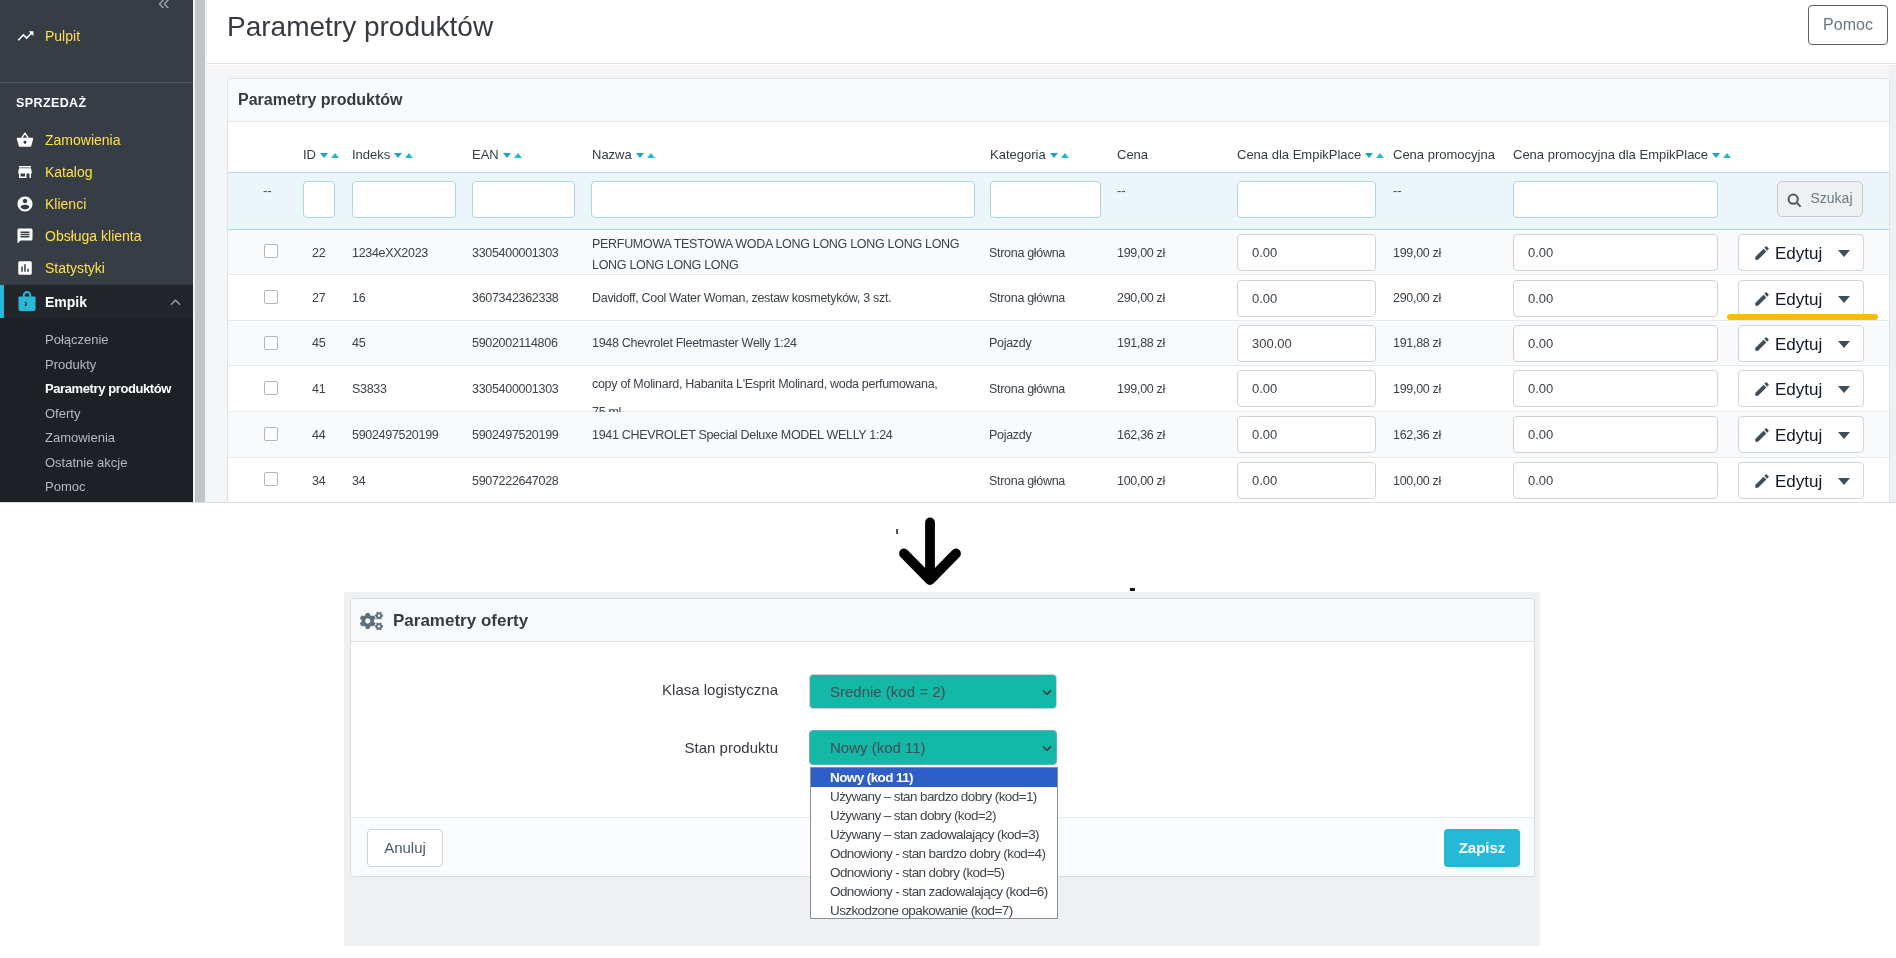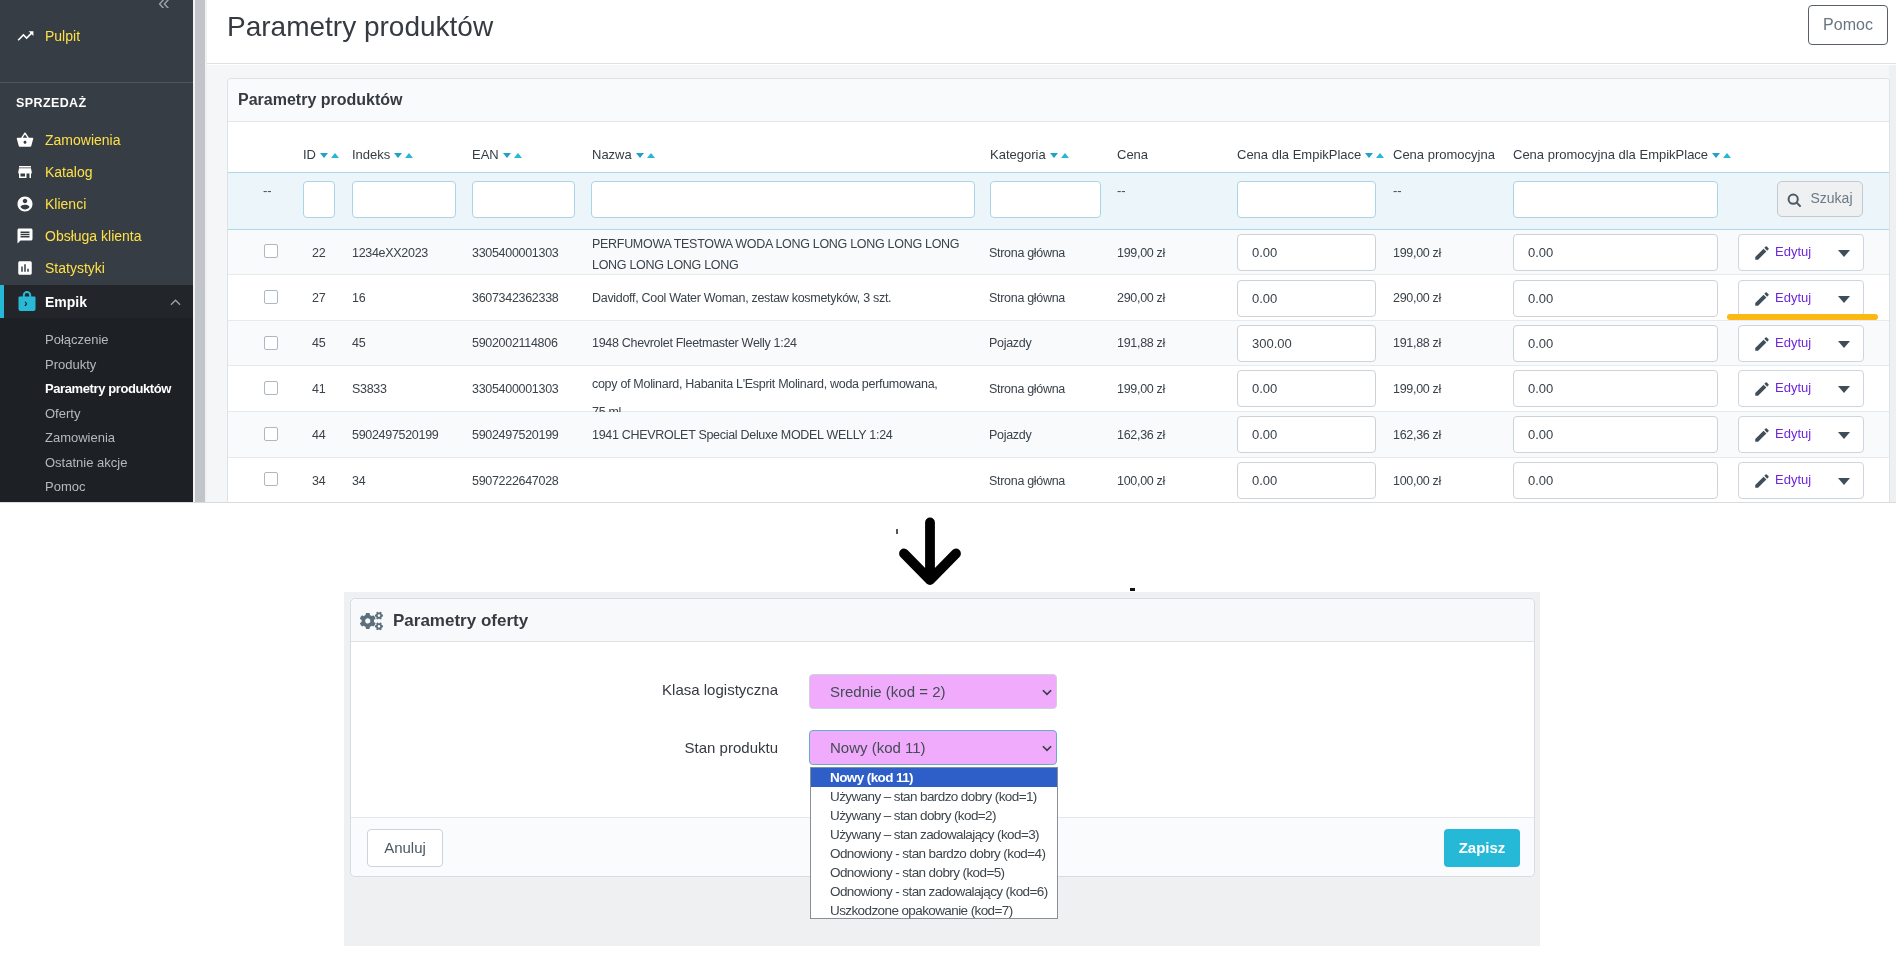--- a/index.html
+++ b/index.html
@@ -42,38 +42,38 @@
 #btn-szukaj { position:absolute; left:1777px; top:181px; width:86px; height:36px; background:#eef0f1; border:1px solid #c3c9ce; border-radius:5px; color:#6b7a85; font-size:14px; font-family:"Liberation Sans",sans-serif; }
 #btn-szukaj svg { vertical-align:-3px; margin-right:4px; }
 
 .row { position:absolute; left:228px; width:1661px; border-bottom:1px solid #e5eaed; }
 .row.odd { background:#f8fafc; }
 .cell { position:absolute; font-size:12.5px; letter-spacing:-0.3px; color:#3a424a; white-space:nowrap; }
 .cbx { position:absolute; left:264px; width:14px; height:14px; border:1px solid #aeb8c0; border-radius:2px; background:#fff; }
 .r-input { position:absolute; height:37px; background:#fff; border:1px solid #ccd4da; border-radius:4px; font-size:13px; color:#3a424a; }
 .r-input span { position:absolute; left:14px; top:10px; }
 .btn-edit { position:absolute; left:1738px; width:126px; height:37px; background:#fff; border:1px solid #ccd6dc; border-radius:4px; }
-.btn-edit .lab { position:absolute; left:36px; top:9px; font-size:13px; color:#6d28d9; }
+.btn-edit .lab { position:absolute; left:36px; top:9px; font-size:17px; color:#0f172a; }
 .btn-edit svg.pen { position:absolute; left:14px; top:9px; }
 .btn-edit .car { position:absolute; right:13px; top:15px; width:0; height:0; border-left:6px solid transparent; border-right:6px solid transparent; border-top:7px solid #3f4d58; }
 #yellow-line { position:absolute; left:1727px; top:314px; width:151px; height:6px; background:#fcb813; border-radius:3px; }
 
 
 #arrow-svg { position:absolute; left:880px; top:512px; }
 .mark1 { position:absolute; left:896px; top:529px; width:2px; height:5px; background:#555; }
 .mark2 { position:absolute; left:1130px; top:588px; width:5px; height:3px; background:#111; }
 
 
 #gray-block { position:absolute; left:344px; top:592px; width:1196px; height:354px; background:#eef0f2; }
 #panel2 { position:absolute; left:350px; top:598px; width:1185px; height:279px; background:#fff; border:1px solid #d6dce1; border-radius:5px; }
 #panel2-header { position:absolute; left:351px; top:599px; width:1183px; height:43px; background:#f8f9fb; border-bottom:1px solid #dde2e7; border-radius:5px 5px 0 0; }
 #panel2-title { position:absolute; left:393px; top:611px; font-size:17px; font-weight:bold; color:#363a41; }
 #gears { position:absolute; left:360px; top:610px; }
 .form-label { position:absolute; width:250px; text-align:right; font-size:15px; color:#363a41; }
-.sel { position:absolute; left:809px; width:248px; height:35px; background:#f0abfc; border:1px solid #ccd3d9; border-radius:4px; }
+.sel { position:absolute; left:809px; width:248px; height:35px; background:#14b8a6; border:1px solid #ccd3d9; border-radius:4px; }
 .sel .val { position:absolute; left:20px; top:8px; font-size:15px; color:#444c54; }
 .sel svg { position:absolute; right:1px; top:10px; }
 #sel2 { border:1px solid #64aec9; }
 #dropdown { position:absolute; left:810px; top:767px; width:248px; height:152px; background:#fff; border:1px solid #888f96; }
 .dd-item { position:absolute; left:0px; width:246px; height:19px; font-size:13.5px; letter-spacing:-0.6px; color:#3e454b; padding-left:19px; line-height:19px; white-space:nowrap; overflow:hidden; }
 .dd-sel { background:#2e5fc9; color:#fff; font-weight:bold; }
 #panel2-footer { position:absolute; left:351px; top:817px; width:1183px; height:59px; background:#fafbfc; border-top:1px solid #e4e8ec; border-radius:0 0 5px 5px; }
 #btn-anuluj { position:absolute; left:367px; top:829px; width:76px; height:38px; background:#fff; border:1px solid #ccd4da; border-radius:4px; color:#4b5862; font-size:15px; text-align:center; line-height:36px; }
 #btn-zapisz { position:absolute; left:1444px; top:829px; width:76px; height:38px; background:#25b9d7; border-radius:4px; color:#fff; font-size:15px; font-weight:bold; text-align:center; line-height:38px; }
 </style>

